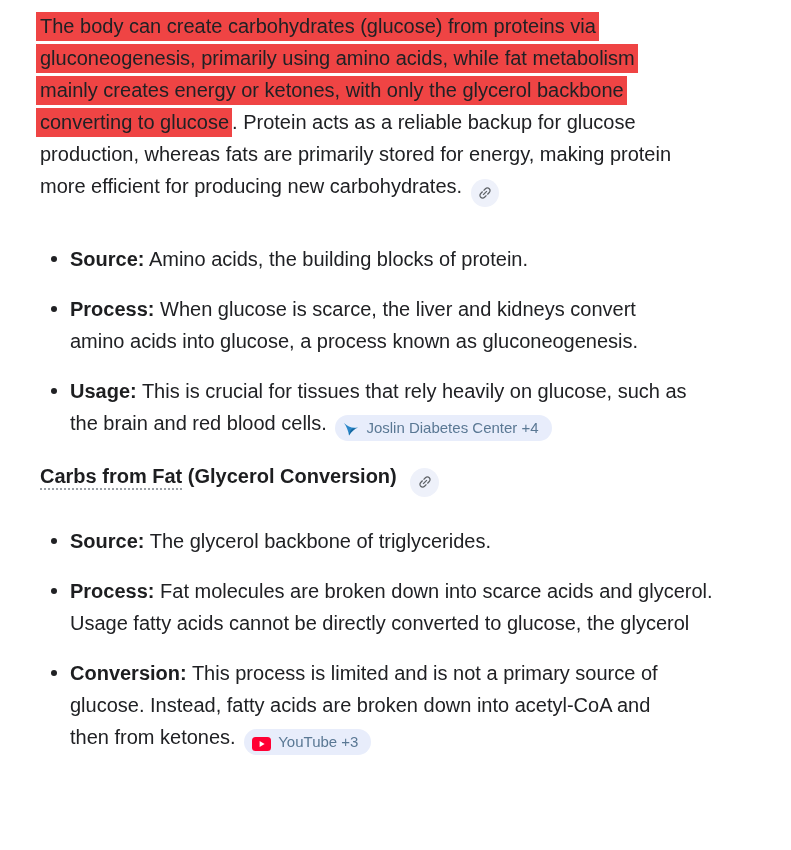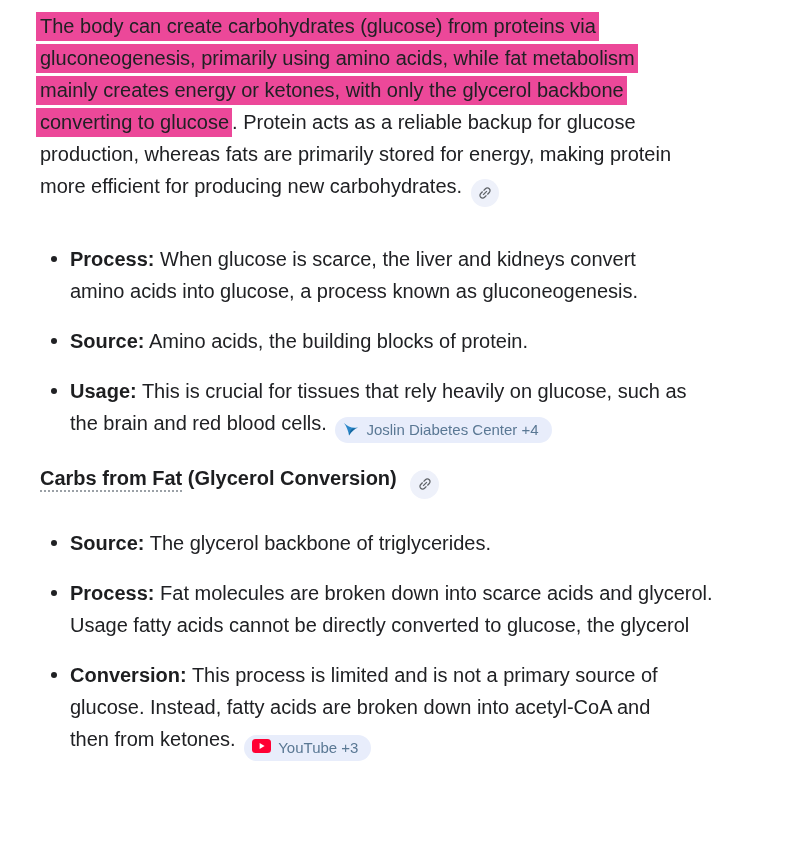--- a/index.html
+++ b/index.html
@@ -5,36 +5,36 @@
   html,body{margin:0;padding:0}
   body{
     width:791px;height:850px;background:#ffffff;overflow:hidden;
     font-family:"Liberation Sans",sans-serif;color:#202124;
     -webkit-font-smoothing:antialiased;
   }
   .content{padding:10px 28px 0 40px;white-space:nowrap}
 
   
   .intro{font-size:20px;line-height:32px;margin:0 0 36px;font-weight:400}
-  .hl{background:#ec4899;margin-left:-4px;padding:3px 3px 4px 4px}
+  .hl{background:#ef4444;margin-left:-4px;padding:3px 3px 4px 4px}
   .hl:empty{background:none;padding:0;margin:0}
 
   
   h3{font-size:20px;line-height:27px;margin:0 0 28px;font-weight:700;color:#1d1e20}
   .du{border-bottom:2px dotted #9aa0a6;padding-bottom:1px}
 
   
   ul{list-style:none;margin:0 0 22px;padding:0}
   li{position:relative;padding-left:30px;font-size:20px;line-height:32px;margin:0 0 18px}
   li::before{content:"";position:absolute;left:11px;top:13px;width:6px;height:6px;border-radius:50%;background:#202124}
   .blabel{font-weight:700;color:#1d1e20}
 
   
   .chip{
-    display:inline-flex;align-items:flex-start;gap:7px;background:#e8edfb;
+    display:inline-flex;align-items:flex-end;gap:7px;background:#e8edfb;
     border-radius:16px;padding:4px 13px 4px 8px;font-size:15px;line-height:18px;
     color:#5a7894;vertical-align:-7px;margin-left:3px;white-space:nowrap;cursor:pointer;
   }
   .chip svg{display:block;flex:0 0 auto}
 
   
   .badge{
     display:inline-flex;align-items:center;justify-content:center;
     width:28px;height:28px;border-radius:50%;background:#eef1fa;
     vertical-align:-8px;margin-left:3px;cursor:pointer;
@@ -50,22 +50,22 @@
     <span class="badge">
         <svg width="16" height="16" viewBox="0 0 24 24">
           <g transform="rotate(-45 12 12)">
             <path fill="#5f6368" d="M3.9 12c0-1.71 1.39-3.1 3.1-3.1h4V7H7c-2.76 0-5 2.24-5 5s2.24 5 5 5h4v-1.9H7c-1.71 0-3.1-1.39-3.1-3.1zM8 13h8v-2H8v2zm9-6h-4v1.9h4c1.71 0 3.1 1.39 3.1 3.1s-1.39 3.1-3.1 3.1h-4V17h4c2.76 0 5-2.24 5-5s-2.24-5-5-5z"></path>
           </g>
         </svg>
       </span></p>
 
 
   <ul>
+    <li><span class="blabel">Source:</span> <span>Amino acids, the building blocks of protein.</span></li>
     <li><span class="blabel">Process:</span> <span>When glucose is scarce, the liver and kidneys convert</span><br><span>amino acids into glucose, a process known as gluconeogenesis.</span></li>
-    <li><span class="blabel">Source:</span> <span>Amino acids, the building blocks of protein.</span></li>
     <li><span class="blabel">Usage:</span> <span>This is crucial for tissues that rely heavily on glucose, such as</span><br><span>the brain and red blood cells.</span>
       <span class="chip">
           <svg width="16" height="16" viewBox="0 0 16 16">
             <path fill="#2a86c8" d="M1 2c4 4 8 5.5 14 4.5-3 1-7 4-9 8C5.5 10 3.5 5.5 1 2z"></path>
             <path fill="#15679f" d="M15 6.5c-3 1-7 4-9 8 .3-3 1.5-5.5 3.5-7 1.8 0 3.7-.3 5.5-1z"></path>
           </svg>
           <span>Joslin Diabetes Center +4</span>
         </span></li>
   </ul>
 

